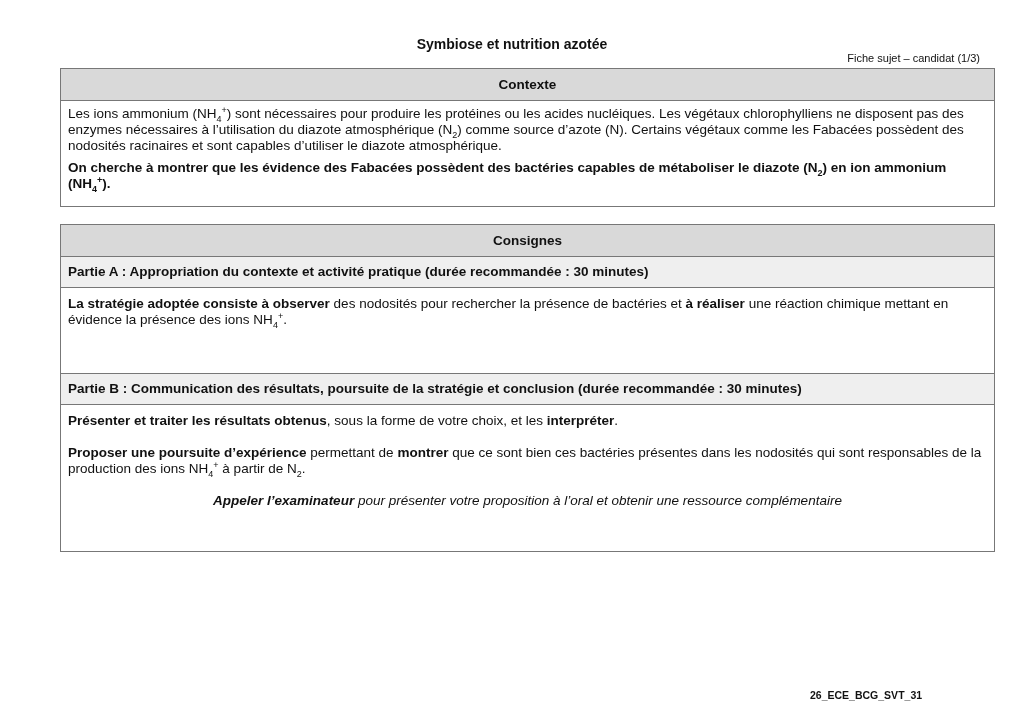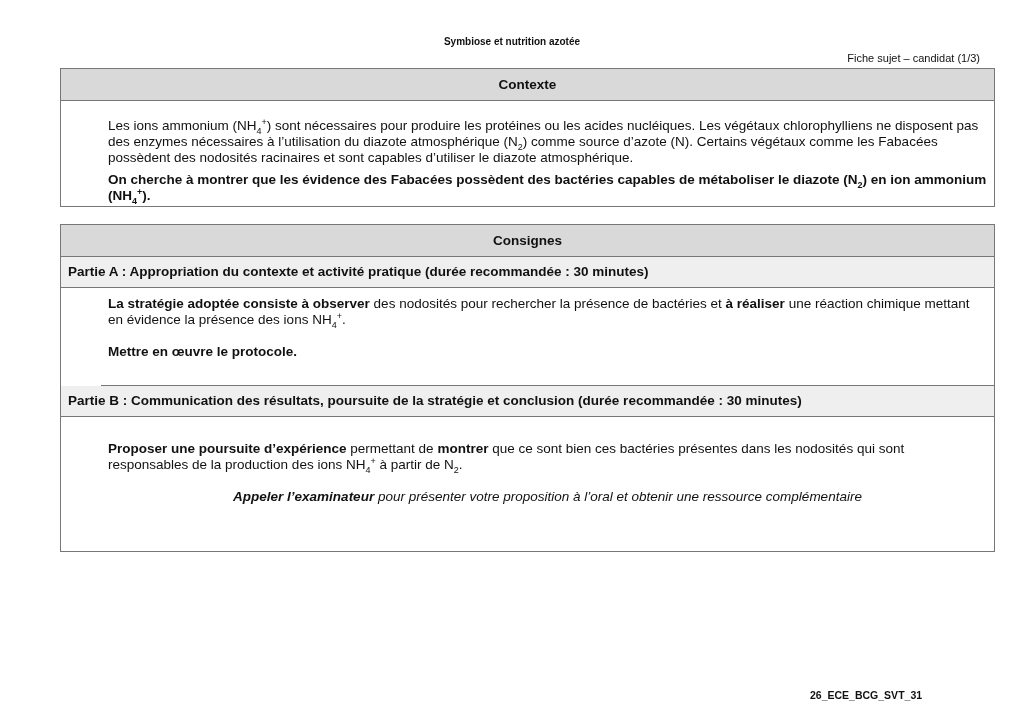--- a/index.html
+++ b/index.html
@@ -1,26 +1,26 @@
 <!DOCTYPE html>
 <html><head>
 <meta charset="utf-8">
 <style>
   html, body { margin:0; padding:0; background:#ffffff; }
   body { width:1024px; height:724px; position:relative; overflow:hidden;
          font-family:"Liberation Sans", sans-serif; color:#111; font-size:13.5px; }
   .title { position:absolute; top:36px; left:0; width:1024px; text-align:center;
-           font-weight:bold; font-size:10px; }
+           font-weight:bold; font-size:14px; }
   .subtitle { position:absolute; top:52px; right:44px; font-size:11px; }
   .box { position:absolute; left:60px; width:935px; border:1px solid #777; box-sizing:border-box; }
   .box .hdr { background:#d9d9d9; text-align:center; font-weight:bold; border-bottom:1px solid #777;
               height:31px; line-height:31px; }
   .box .sub { background:#efefef; font-weight:bold; border-bottom:1px solid #777; padding:0 7px;
               height:30px; line-height:30px; }
-  .box .body { padding:17px 7px; line-height:16px;margin-left:40px; }
+  .box .body { padding:5px 7px; line-height:16px; }
   .box .body p { margin:0; }
   .ctx { top:68px; height:139px; }
   .cons { top:224px; height:328px; }
   b { font-weight:bold; }
   sub, sup { font-size:9px; line-height:0; }
   .center { text-align:center; }
   .footer { position:absolute; top:689px; left:810px; font-weight:bold; font-size:10.5px; }
 </style>
 </head>
 <body>
@@ -34,22 +34,22 @@
     <p><span>Les ions ammonium (NH</span><sub>4</sub><sup>+</sup><span>) sont nécessaires pour produire les protéines ou les acides nucléiques. Les végétaux chlorophylliens ne disposent pas des enzymes nécessaires à l’utilisation du diazote atmosphérique (N</span><sub>2</sub><span>) comme source d’azote (N). Certains végétaux comme les Fabacées possèdent des nodosités racinaires et sont capables d’utiliser le diazote atmosphérique.</span></p>
     <p style="margin-top:6px;font-weight:bold"><span>On cherche à montrer que les évidence des Fabacées possèdent des bactéries capables de métaboliser le diazote (N</span><sub>2</sub><span>) en ion ammonium (NH</span><sub>4</sub><sup>+</sup><span>).</span></p>
   </div>
 </div>
 
 <div class="box cons">
   <div class="hdr">Consignes</div>
   <div class="sub">Partie A : Appropriation du contexte et activité pratique (durée recommandée : 30 minutes)</div>
   <div class="body" style="border-bottom:1px solid #777;height:72px;padding-top:8px">
     <p><b>La stratégie adoptée consiste à observer</b><span> des nodosités pour rechercher la présence de bactéries et </span><b>à réaliser</b><span> une réaction chimique mettant en évidence la présence des ions NH</span><sub>4</sub><sup>+</sup><span>.</span></p>
-    <p style="margin-top:16px;font-weight:bold">Mettre en œuvre le protocole.</p>
   </div>
   <div class="sub">Partie B : Communication des résultats, poursuite de la stratégie et conclusion (durée recommandée : 30 minutes)</div>
   <div class="body" style="padding-top:8px">
+    <p><b>Présenter et traiter les résultats obtenus</b><span>, sous la forme de votre choix, et les </span><b>interpréter</b><span>.</span></p>
     <p style="margin-top:16px"><b>Proposer une poursuite d’expérience</b><span> permettant de </span><b>montrer</b><span> que ce sont bien ces bactéries présentes dans les nodosités qui sont responsables de la production des ions NH</span><sub>4</sub><sup>+</sup><span> à partir de N</span><sub>2</sub><span>.</span></p>
     <p class="center" style="margin-top:16px;font-style:italic"><b>Appeler l’examinateur</b><span> pour présenter votre proposition à l’oral et obtenir une ressource complémentaire</span></p>
   </div>
 </div>
 
 <div class="footer">26_ECE_BCG_SVT_31</div>
 
 </body></html>

